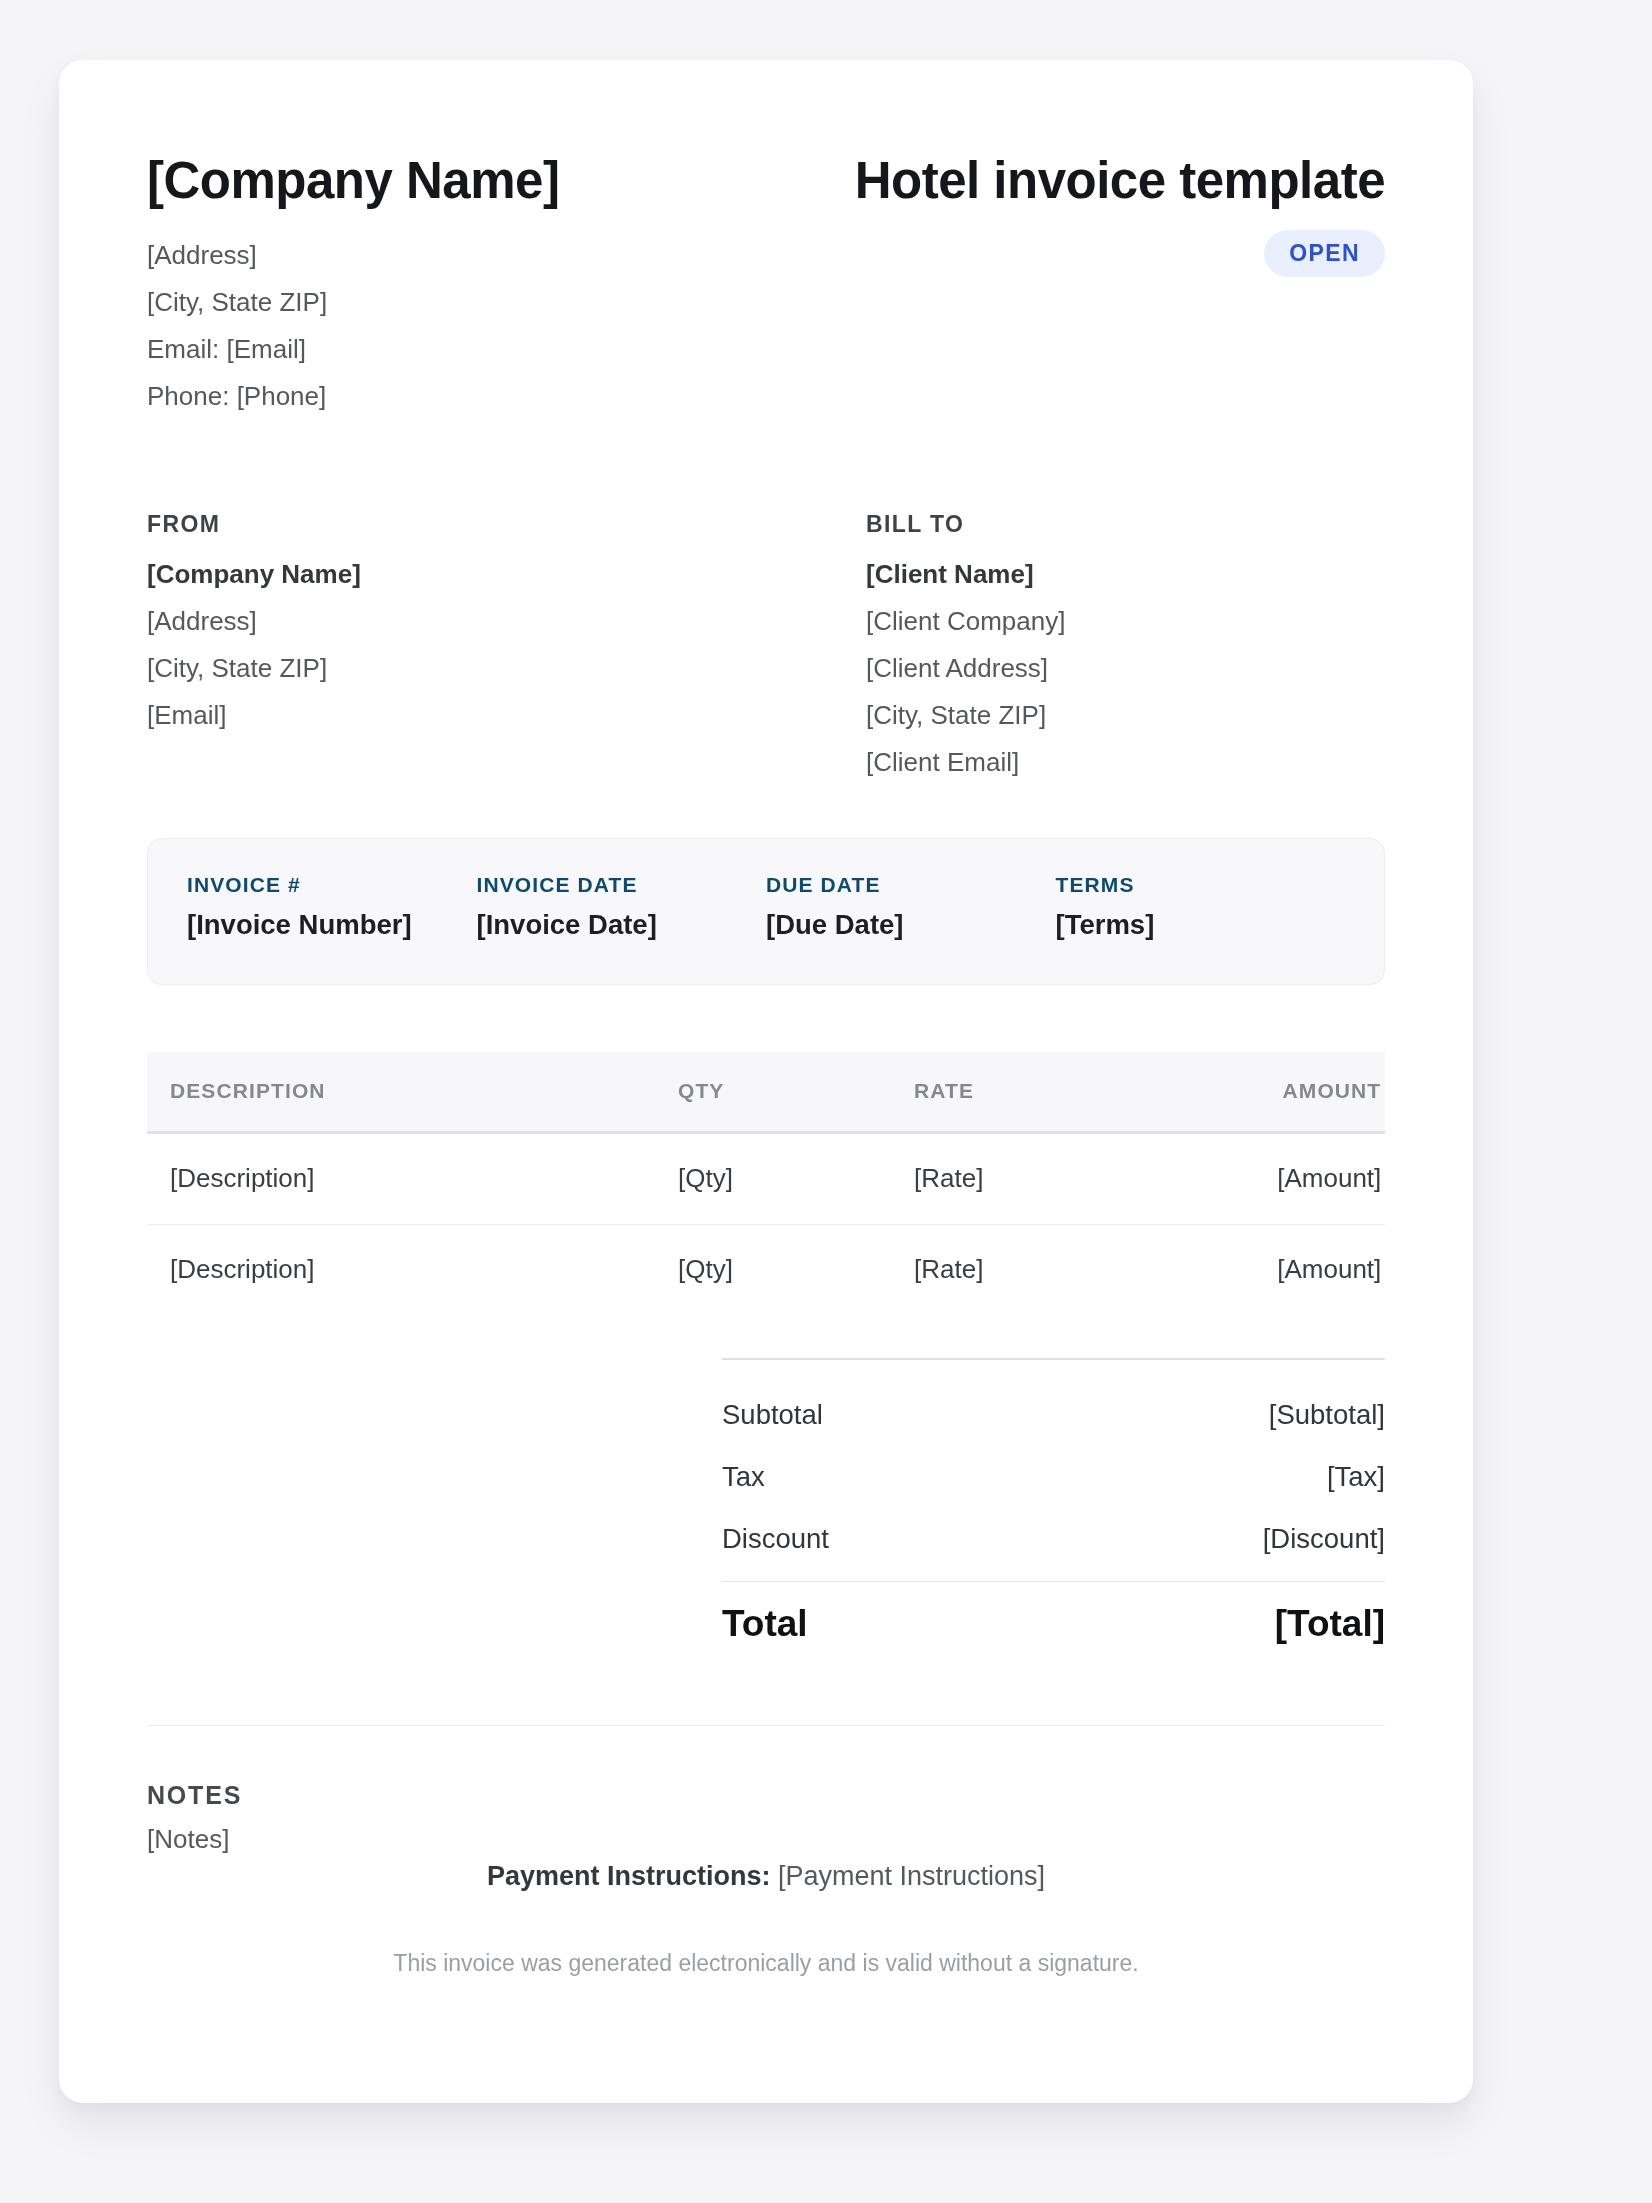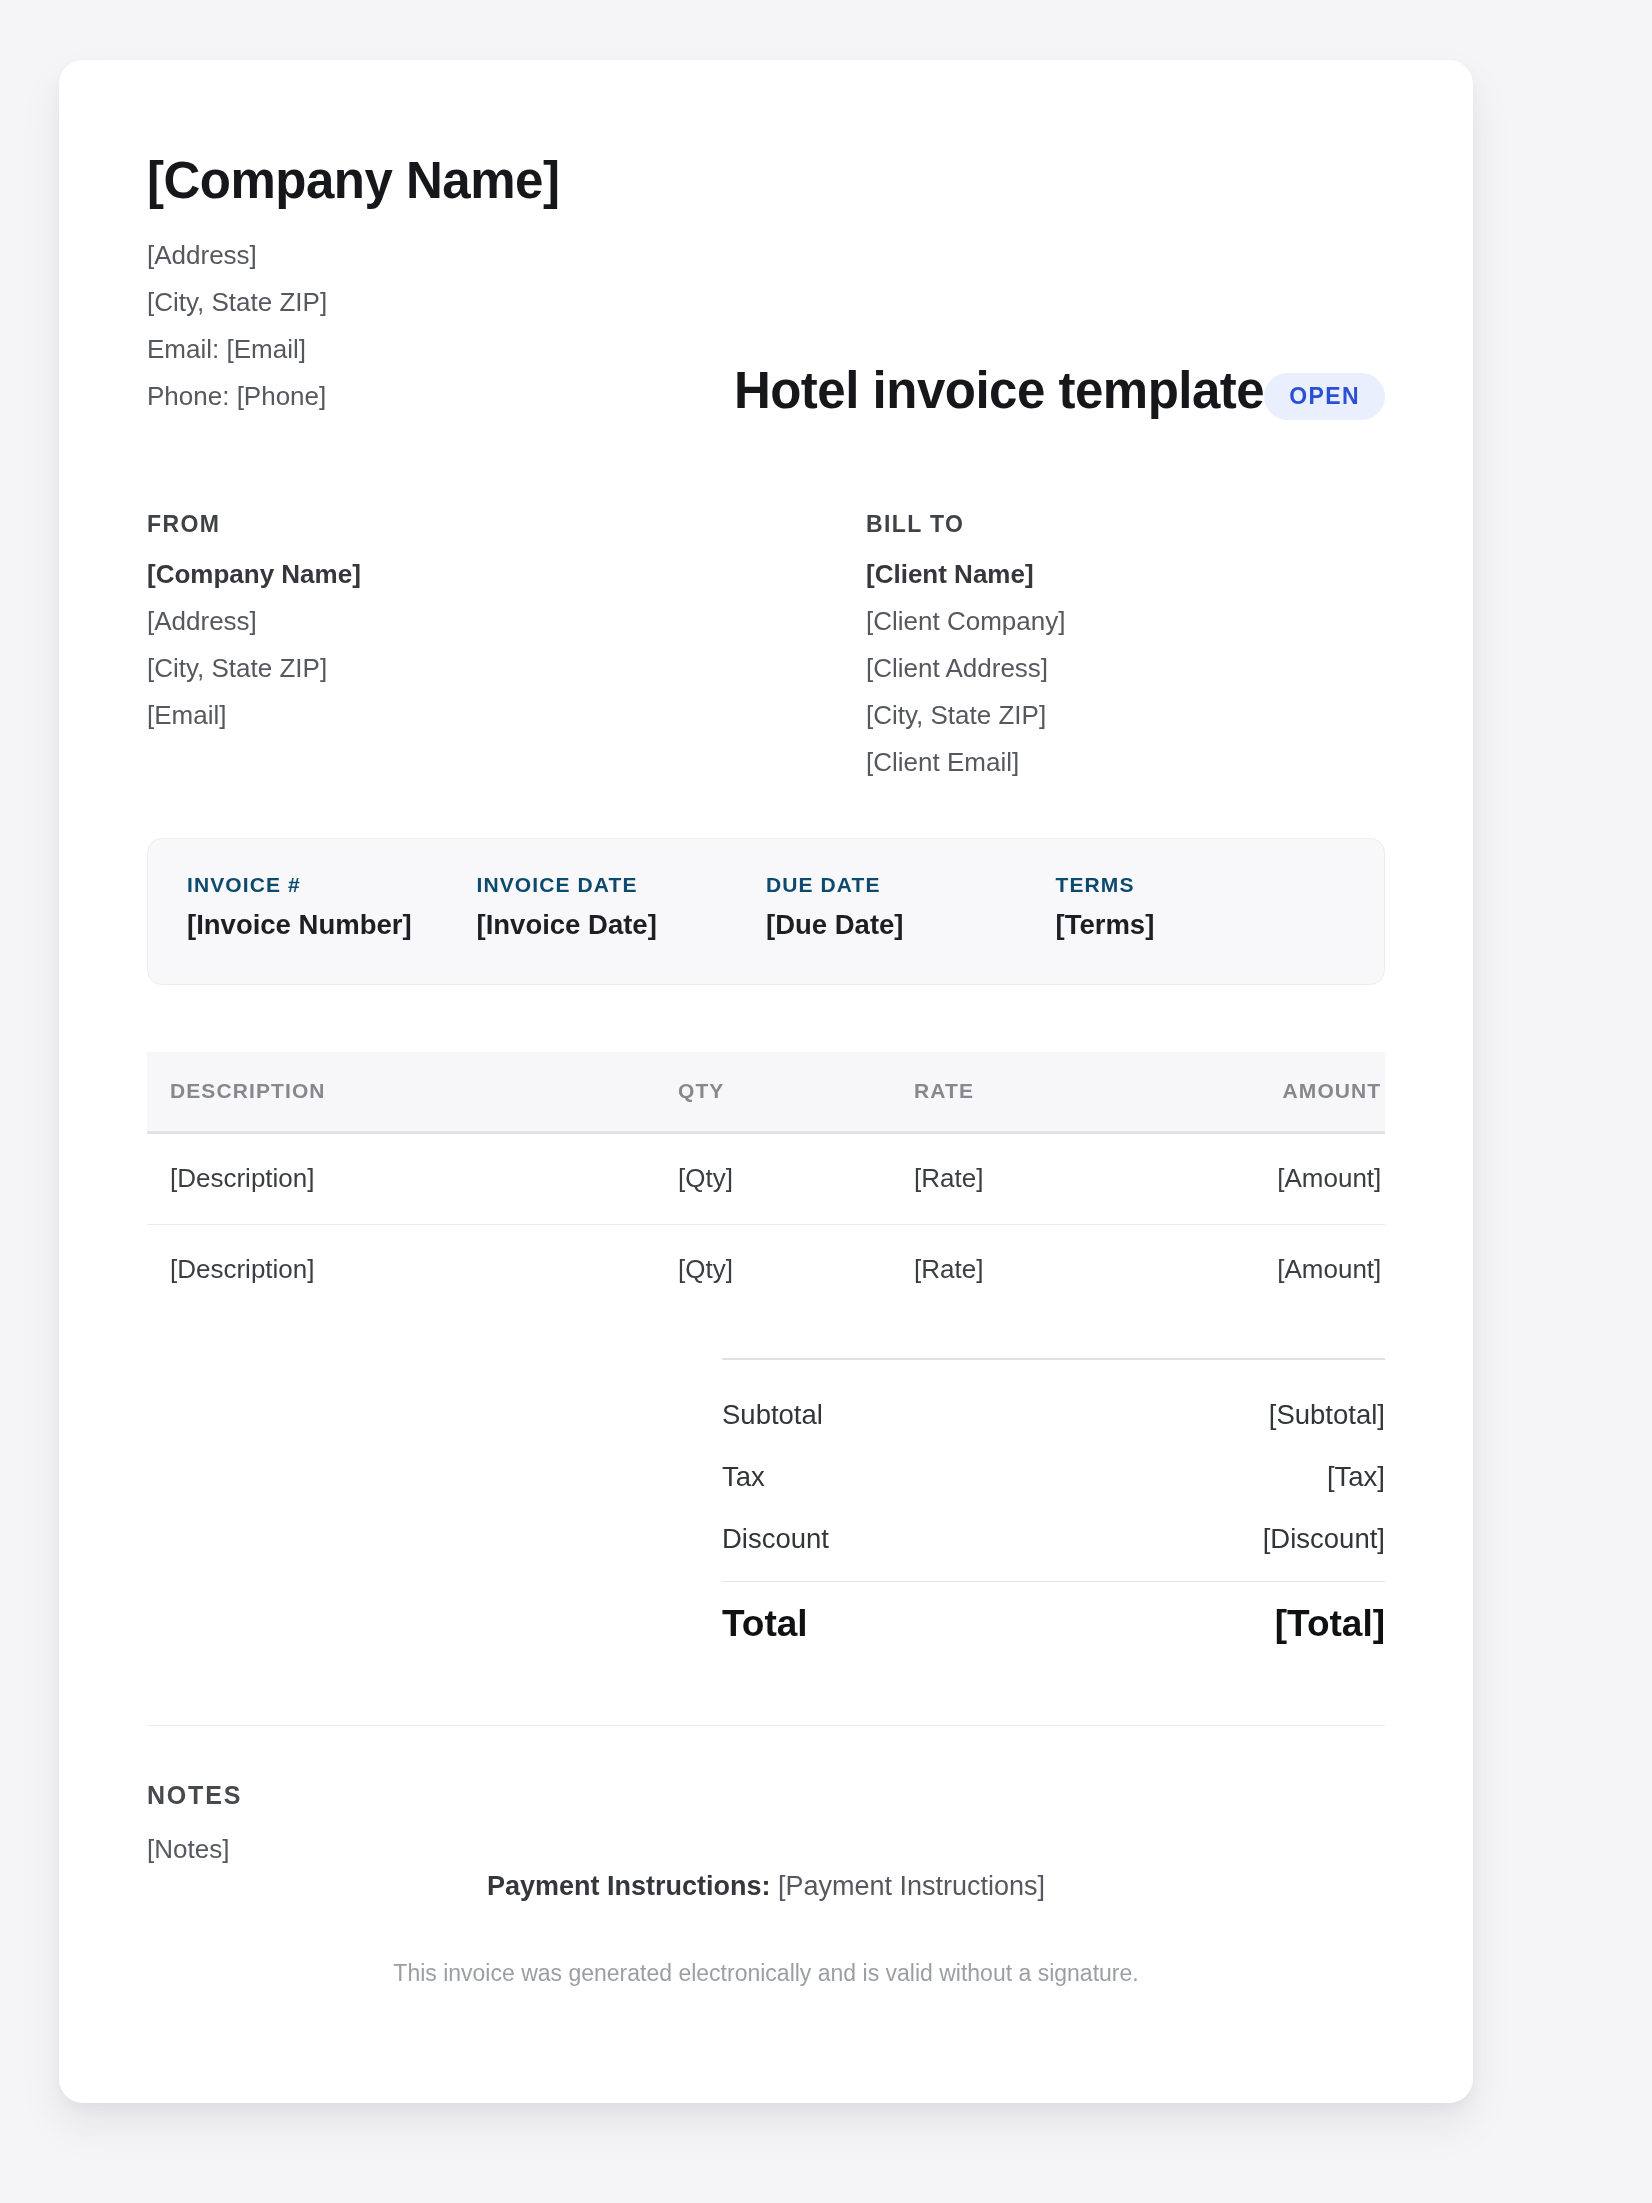--- a/index.html
+++ b/index.html
@@ -20,21 +20,21 @@
   }
 
   
   .top { padding-top: 92px; display: flex; justify-content: space-between; }
   .h-title {
     margin: 0; font-size: 51px; line-height: 58px; font-weight: bold;
     color: #16171a; letter-spacing: -0.5px;
   }
   .addr { margin-top: 22px; }
   .addr div { font-size: 26px; line-height: 47px; color: #55585e; }
-  .top-right { text-align: right; display: flex; flex-direction: row; align-items: flex-end; }
+  .top-right { text-align: right; display: flex; flex-direction: column; align-items: flex-end; }
   .badge {
     margin-top: 20px; display: inline-block;
     background: #e9effd; color: #2b50d7;
     font-size: 23px; font-weight: bold; letter-spacing: 1.4px;
     padding: 10px 25px; border-radius: 917px;
   }
 
   
   .parties { margin-top: 91px; display: grid; grid-template-columns: 719px 1fr; }
   .sec-label {
@@ -76,21 +76,21 @@
     border-top: 2.8px solid #e1e1e4; padding-top: 24px;
   }
   .t-row { display: flex; justify-content: space-between; align-items: center; height: 62px; font-size: 27.5px; color: #323539; }
   .t-div { border-top: 1.8px solid #e4e4e7; margin-top: 11px; }
   .total-row { display: flex; justify-content: space-between; padding-top: 20px; font-size: 37px; font-weight: bold; color: #101113; line-height: 44px; }
 
   
   .notes-divider { border-top: 1.8px solid #ececef; margin-top: 79px; }
   .notes { padding-top: 55px; }
   .notes-heading { font-size: 25px; font-weight: bold; letter-spacing: 1.8px; color: #46494e; line-height: 29px; }
-  .notes-body { margin-top: 21px; font-size: 26px; line-height: 37px; color: #55585e; }
+  .notes-body { margin-top: 11px; font-size: 26px; line-height: 37px; color: #55585e; }
   .payment-line { font-size: 27px; line-height: 37px; color: #55585e; text-align: center; }
   .payment-line .p-label { font-weight: bold; color: #34373c; }
   .disclaimer { margin-top: 55px; text-align: center; font-size: 23px; color: #9b9ea3; }
 </style>
 </head>
 <body>
 
 <div class="card">
 
   <header class="top">

